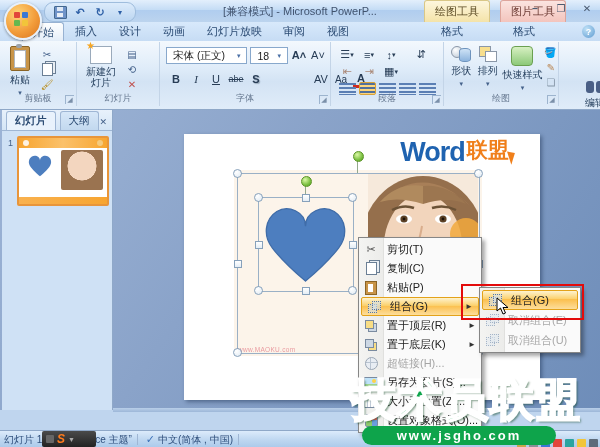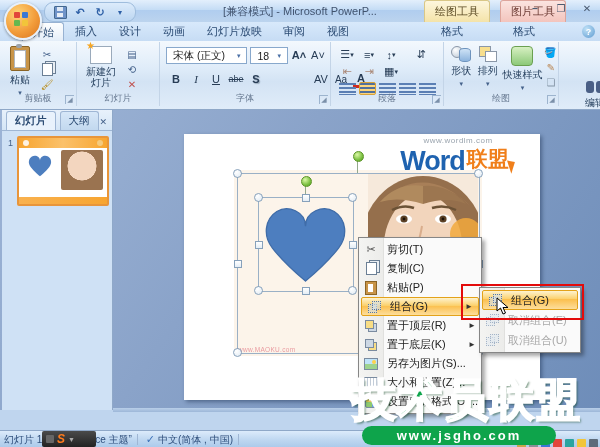--- a/index.html
+++ b/index.html
@@ -363,21 +363,20 @@
         </svg>
         <div class="thumb-photo"></div>
         <div class="thumb-foot"></div>
       </div>
     </div>
 
     <div class="canvas">
       <div class="sel-area"></div>
 
       <div class="logo">
-        <div class="logo-url">www.wordlm.com</div>
         <div class="logo-line">
           <span class="logo-word">Word</span>
           <span class="logo-cn">联盟</span>
           <span class="logo-cursor"></span>
         </div>
       </div>
 
       <div class="photo">
         <svg width="110" height="178" viewBox="0 0 110 178">
           <rect width="110" height="178" fill="#f6e9db"></rect>
@@ -495,20 +494,26 @@
     <div class="cm-item">
       <span class="cm-ic">
           <span class="ic-front ic-back">
             <i></i>
             <i></i>
           </span>
         </span>
       <span class="cm-label">置于底层(K)</span>
       <span class="cm-arrow">►</span>
     </div>
+    <div class="cm-item dis">
+      <span class="cm-ic">
+          <span class="ic-link"></span>
+        </span>
+      <span class="cm-label">超链接(H)...</span>
+    </div>
     <div class="cm-item">
       <span class="cm-ic">
           <span class="ic-pic"></span>
         </span>
       <span class="cm-label">另存为图片(S)...</span>
     </div>
     <div class="cm-item">
       <span class="cm-ic">
           <span class="ic-size"></span>
         </span>

